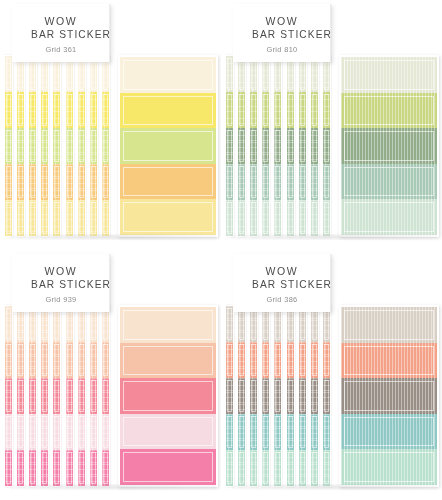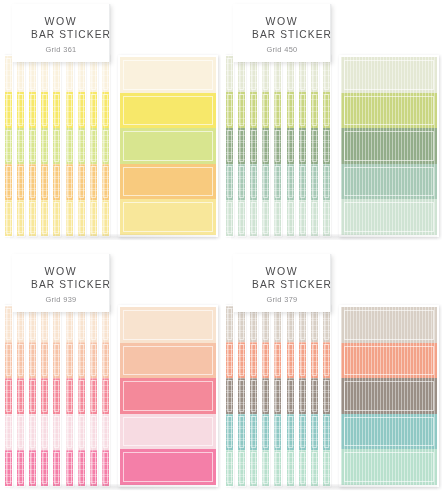--- a/index.html
+++ b/index.html
@@ -302,21 +302,21 @@
             </div>
           </div>
         </div>
         <div class="stack-shadow"></div>
       </div>
     </div>
     <div class="product-panel">
       <div class="header-card">
         <div class="brand-line">WOW</div>
         <div class="brand-line small">BAR STICKER</div>
-        <div class="grid-code">Grid 450</div>
+        <div class="grid-code">Grid 810</div>
       </div>
       <div class="sheet-stage">
         <div class="strip-fan">
           <div class="strip" style="left: 0px;">
             <div class="strip-inner">
               <div class="band-stack">
                 <div class="band" style="background: rgb(228, 232, 212);"></div>
                 <div class="band" style="background: rgb(201, 214, 130);"></div>
                 <div class="band" style="background: rgb(147, 173, 138);"></div>
                 <div class="band" style="background: rgb(167, 201, 182);"></div>
@@ -566,21 +566,21 @@
             </div>
           </div>
         </div>
         <div class="stack-shadow"></div>
       </div>
     </div>
     <div class="product-panel">
       <div class="header-card">
         <div class="brand-line">WOW</div>
         <div class="brand-line small">BAR STICKER</div>
-        <div class="grid-code">Grid 379</div>
+        <div class="grid-code">Grid 386</div>
       </div>
       <div class="sheet-stage">
         <div class="strip-fan">
           <div class="strip" style="left: 0px;">
             <div class="strip-inner">
               <div class="band-stack">
                 <div class="band" style="background: rgb(216, 207, 197);"></div>
                 <div class="band" style="background: rgb(243, 162, 136);"></div>
                 <div class="band" style="background: rgb(154, 143, 134);"></div>
                 <div class="band" style="background: rgb(143, 200, 196);"></div>

